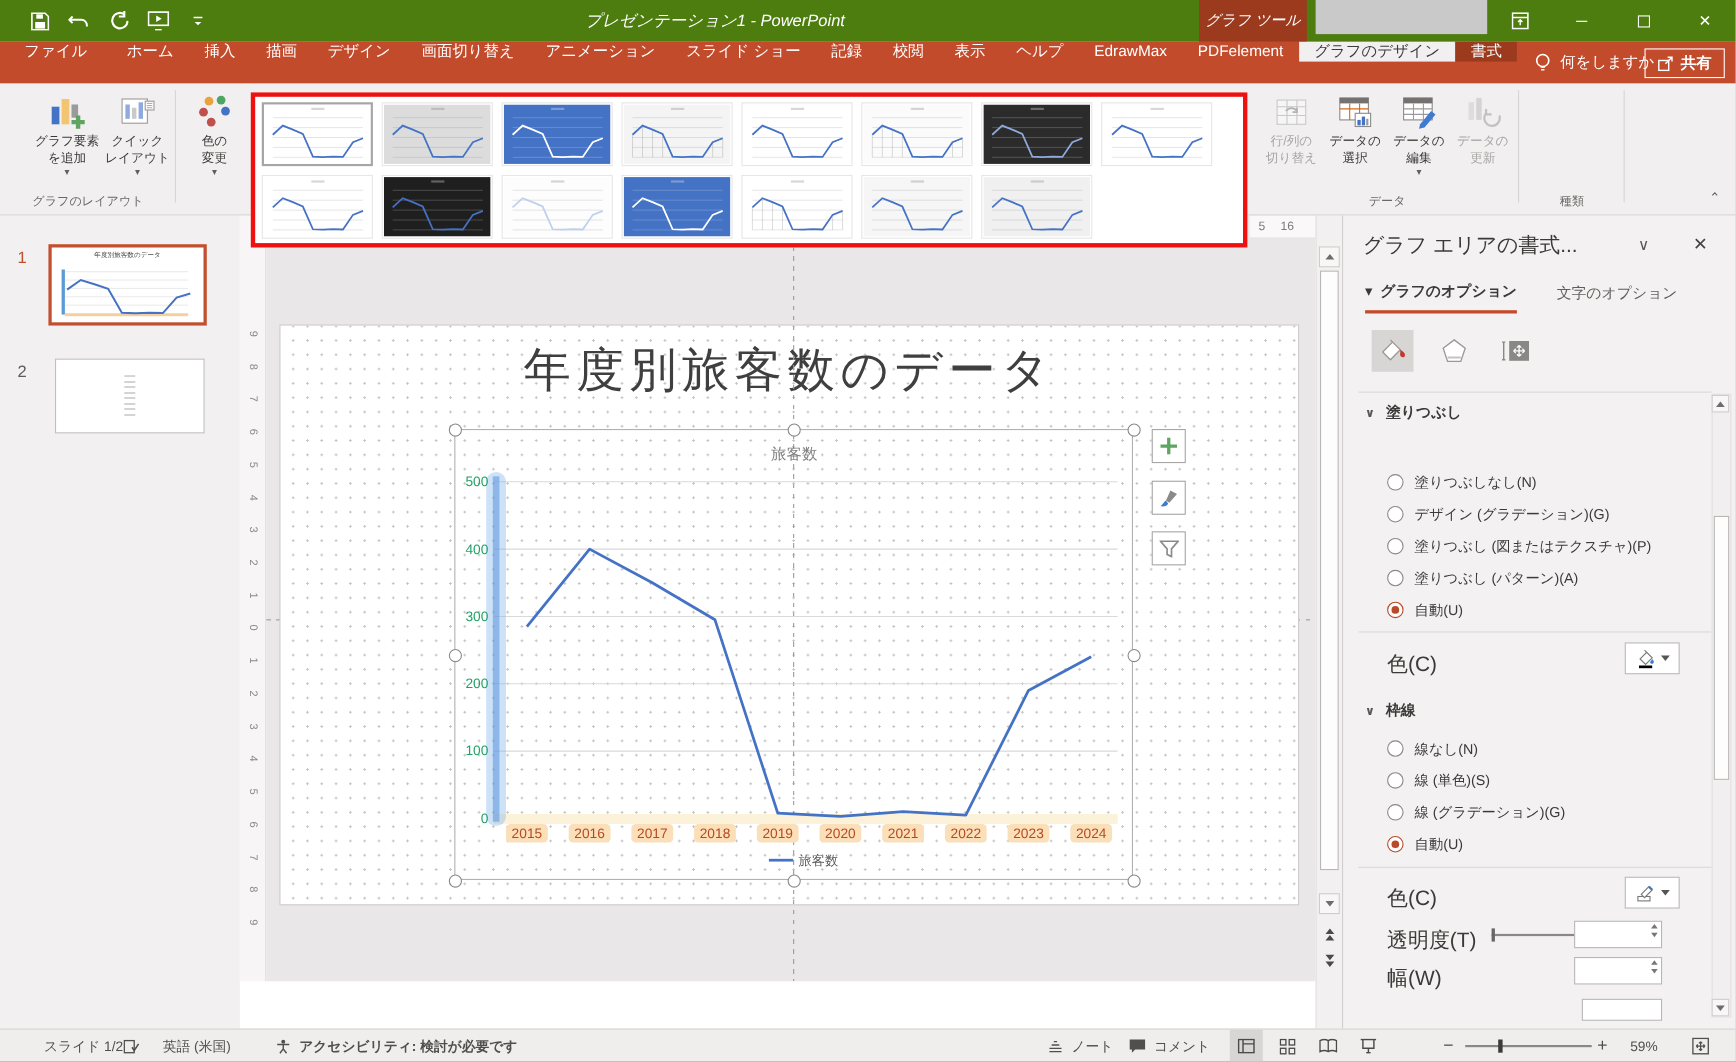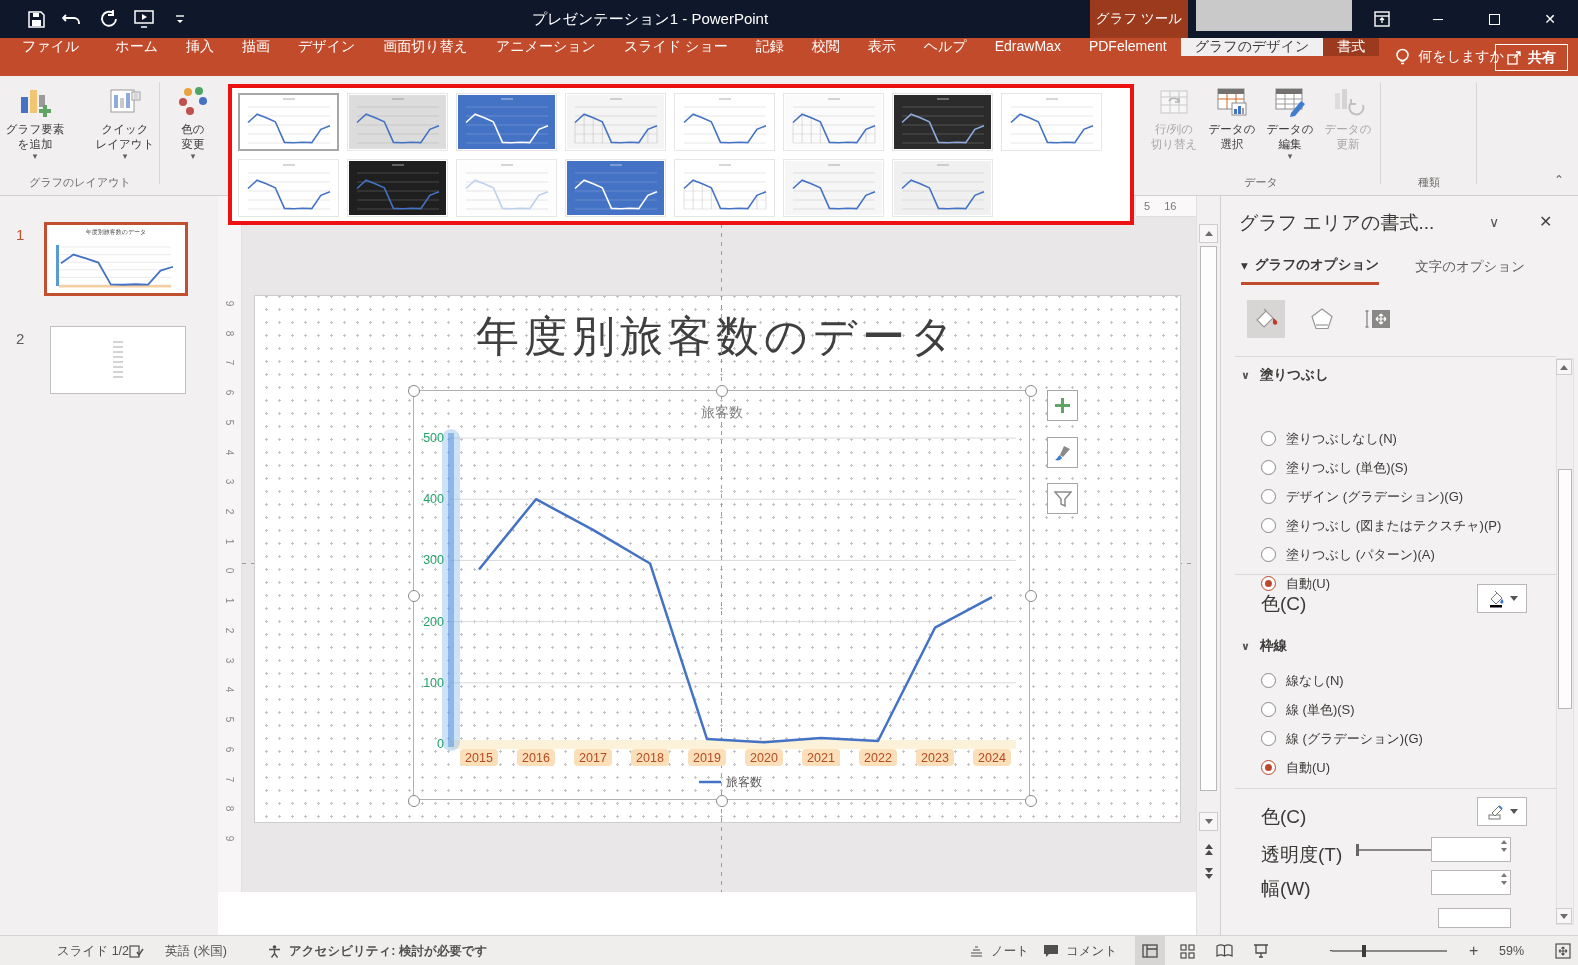--- a/index.html
+++ b/index.html
@@ -1,21 +1,21 @@
 <!DOCTYPE html>
 <html><head>
 <meta charset="utf-8">
 <style>
   html,body{margin:0;padding:0;background:#888;}
   *{box-sizing:border-box;}
   .app{position:relative;width:1578px;height:965px;background:#fff;overflow:hidden;
        font-family:"Liberation Sans","DejaVu Sans",sans-serif;-webkit-font-smoothing:antialiased;}
 
   
-  .titlebar{position:absolute;left:0;top:0;right:0;height:38px;background:#0f172a;color:#fff;}
+  .titlebar{position:absolute;left:0;top:0;right:0;height:38px;background:#4d7c0f;color:#fff;font-style:italic;}
   .qat{position:absolute;left:26px;top:0;height:38px;display:flex;align-items:center;gap:16px;}
   .qat .qbtn{width:20px;height:20px;display:flex;align-items:center;justify-content:center;}
   .title-text{position:absolute;left:420px;width:460px;top:0;height:38px;display:flex;align-items:center;justify-content:center;font-size:15px;}
   .ctx-header{position:absolute;left:1090px;top:0;width:98px;height:38px;background:#9C3A1E;display:flex;align-items:center;justify-content:center;font-size:13.5px;}
   .account-block{position:absolute;left:1196px;top:0;width:156px;height:31px;background:#C9C9C9;}
   .win-controls{position:absolute;right:0;top:0;height:38px;display:flex;}
   .win-btn{width:56px;height:38px;display:flex;align-items:center;justify-content:center;font-size:14px;}
   .maxbox{width:11px;height:11px;border:1.4px solid #fff;}
 
   
@@ -25,21 +25,21 @@
   .tab.active{background:#F1EFEF;color:#3B3A39;}
   .tab.format{background:#9C3A1E;}
   .tellme{display:flex;align-items:center;gap:8px;padding:0 16px;font-size:14px;}
   .share-btn{position:absolute;right:10px;top:6px;height:27px;border:1px solid #fff;display:flex;align-items:center;gap:7px;padding:0 11px;font-size:14px;font-weight:bold;}
 
   
   .ribbon{position:absolute;left:0;top:76px;right:0;height:120px;background:#F1EFEF;border-bottom:1px solid #D2D0CE;}
   .rgroup{position:absolute;top:2px;height:114px;}
   .grp-label{position:absolute;bottom:2px;left:0;right:0;text-align:center;font-size:11px;color:#6A6867;}
   .rsep{position:absolute;top:6px;height:102px;width:1px;background:#D8D6D4;}
-  .btnrow{display:flex;justify-content:space-between;gap:2px;}
+  .btnrow{display:flex;justify-content:flex-end;gap:2px;}
   .big-btn{display:flex;flex-direction:column;align-items:center;width:62px;padding-top:7px;font-size:11.5px;color:#3B3A39;line-height:1.3;text-align:center;}
   .big-btn .ic{width:34px;height:34px;margin-bottom:3px;}
   .big-btn.disabled{color:#A8A6A4;}
   .big-btn.disabled .ic{opacity:.45;filter:grayscale(1);}
   .caret{font-size:9px;color:#5f5f5f;line-height:1;}
   .collapse-ribbon{position:absolute;right:14px;bottom:8px;color:#6a6a6a;font-size:12px;}
 
   
   .gallery{position:absolute;left:228px;top:84px;width:906px;height:141px;background:#fff;border:4px solid #EE1111;z-index:40;padding:5px 0 0 6px;}
   .g-row{display:flex;gap:8px;margin-bottom:8px;}
@@ -117,21 +117,21 @@
   .spin-arrows .tri{border-left-width:3.5px;border-right-width:3.5px;}
   .spin-arrows .tri.up{border-bottom-width:4px;border-bottom-color:#777;}
   .spin-arrows .tri.down{border-top-width:4px;border-top-color:#777;}
   .slider-track{position:absolute;width:76px;height:2px;background:#8a8886;}
   .slider-thumb{position:absolute;width:3px;height:12px;background:#666;top:-5px;left:0;}
   .fp-scroll{position:absolute;right:4px;top:162px;bottom:10px;width:18px;background:#F1EFEF;border:1px solid #E3E1DF;}
 
   
   .statusbar{position:absolute;left:0;bottom:0;right:0;height:30px;background:#F0EEEC;border-top:1px solid #D6D4D2;
      font-size:12.5px;color:#514F4D;}
-  .sb-item{position:absolute;top:0;height:30px;display:flex;align-items:center;gap:7px;margin-left:17px;}
+  .sb-item{position:absolute;top:0;height:30px;display:flex;align-items:center;gap:7px;}
   .viewbtn{width:30px;height:30px;display:flex;align-items:center;justify-content:center;}
   .viewbtn.sel{background:#D8D6D4;}
   .zoom-track{position:absolute;top:14px;width:115px;height:2px;background:#8a8886;}
   .zoom-thumb{position:absolute;top:-5px;width:4px;height:12px;background:#3b3b3b;}
   svg{display:block;}
 </style>
 </head>
 <body>
 
 <div class="app">
@@ -753,24 +753,20 @@
       <span class="chv">∨</span>
         <span>塗りつぶし</span>
     </div>
     <div class="radio-list" id="fill-opts" style="top:198px;margin-top:30px;">
         <div class="radio-row">
           <span class="radio"></span>
           <span>塗りつぶしなし(N)</span>
         </div>
         <div class="radio-row">
           <span class="radio"></span>
-          <span>塗りつぶし (単色)(S)</span>
-        </div>
-        <div class="radio-row">
-          <span class="radio"></span>
           <span>デザイン (グラデーション)(G)</span>
         </div>
         <div class="radio-row">
           <span class="radio"></span>
           <span>塗りつぶし (図またはテクスチャ)(P)</span>
         </div>
         <div class="radio-row">
           <span class="radio"></span>
           <span>塗りつぶし (パターン)(A)</span>
         </div>

